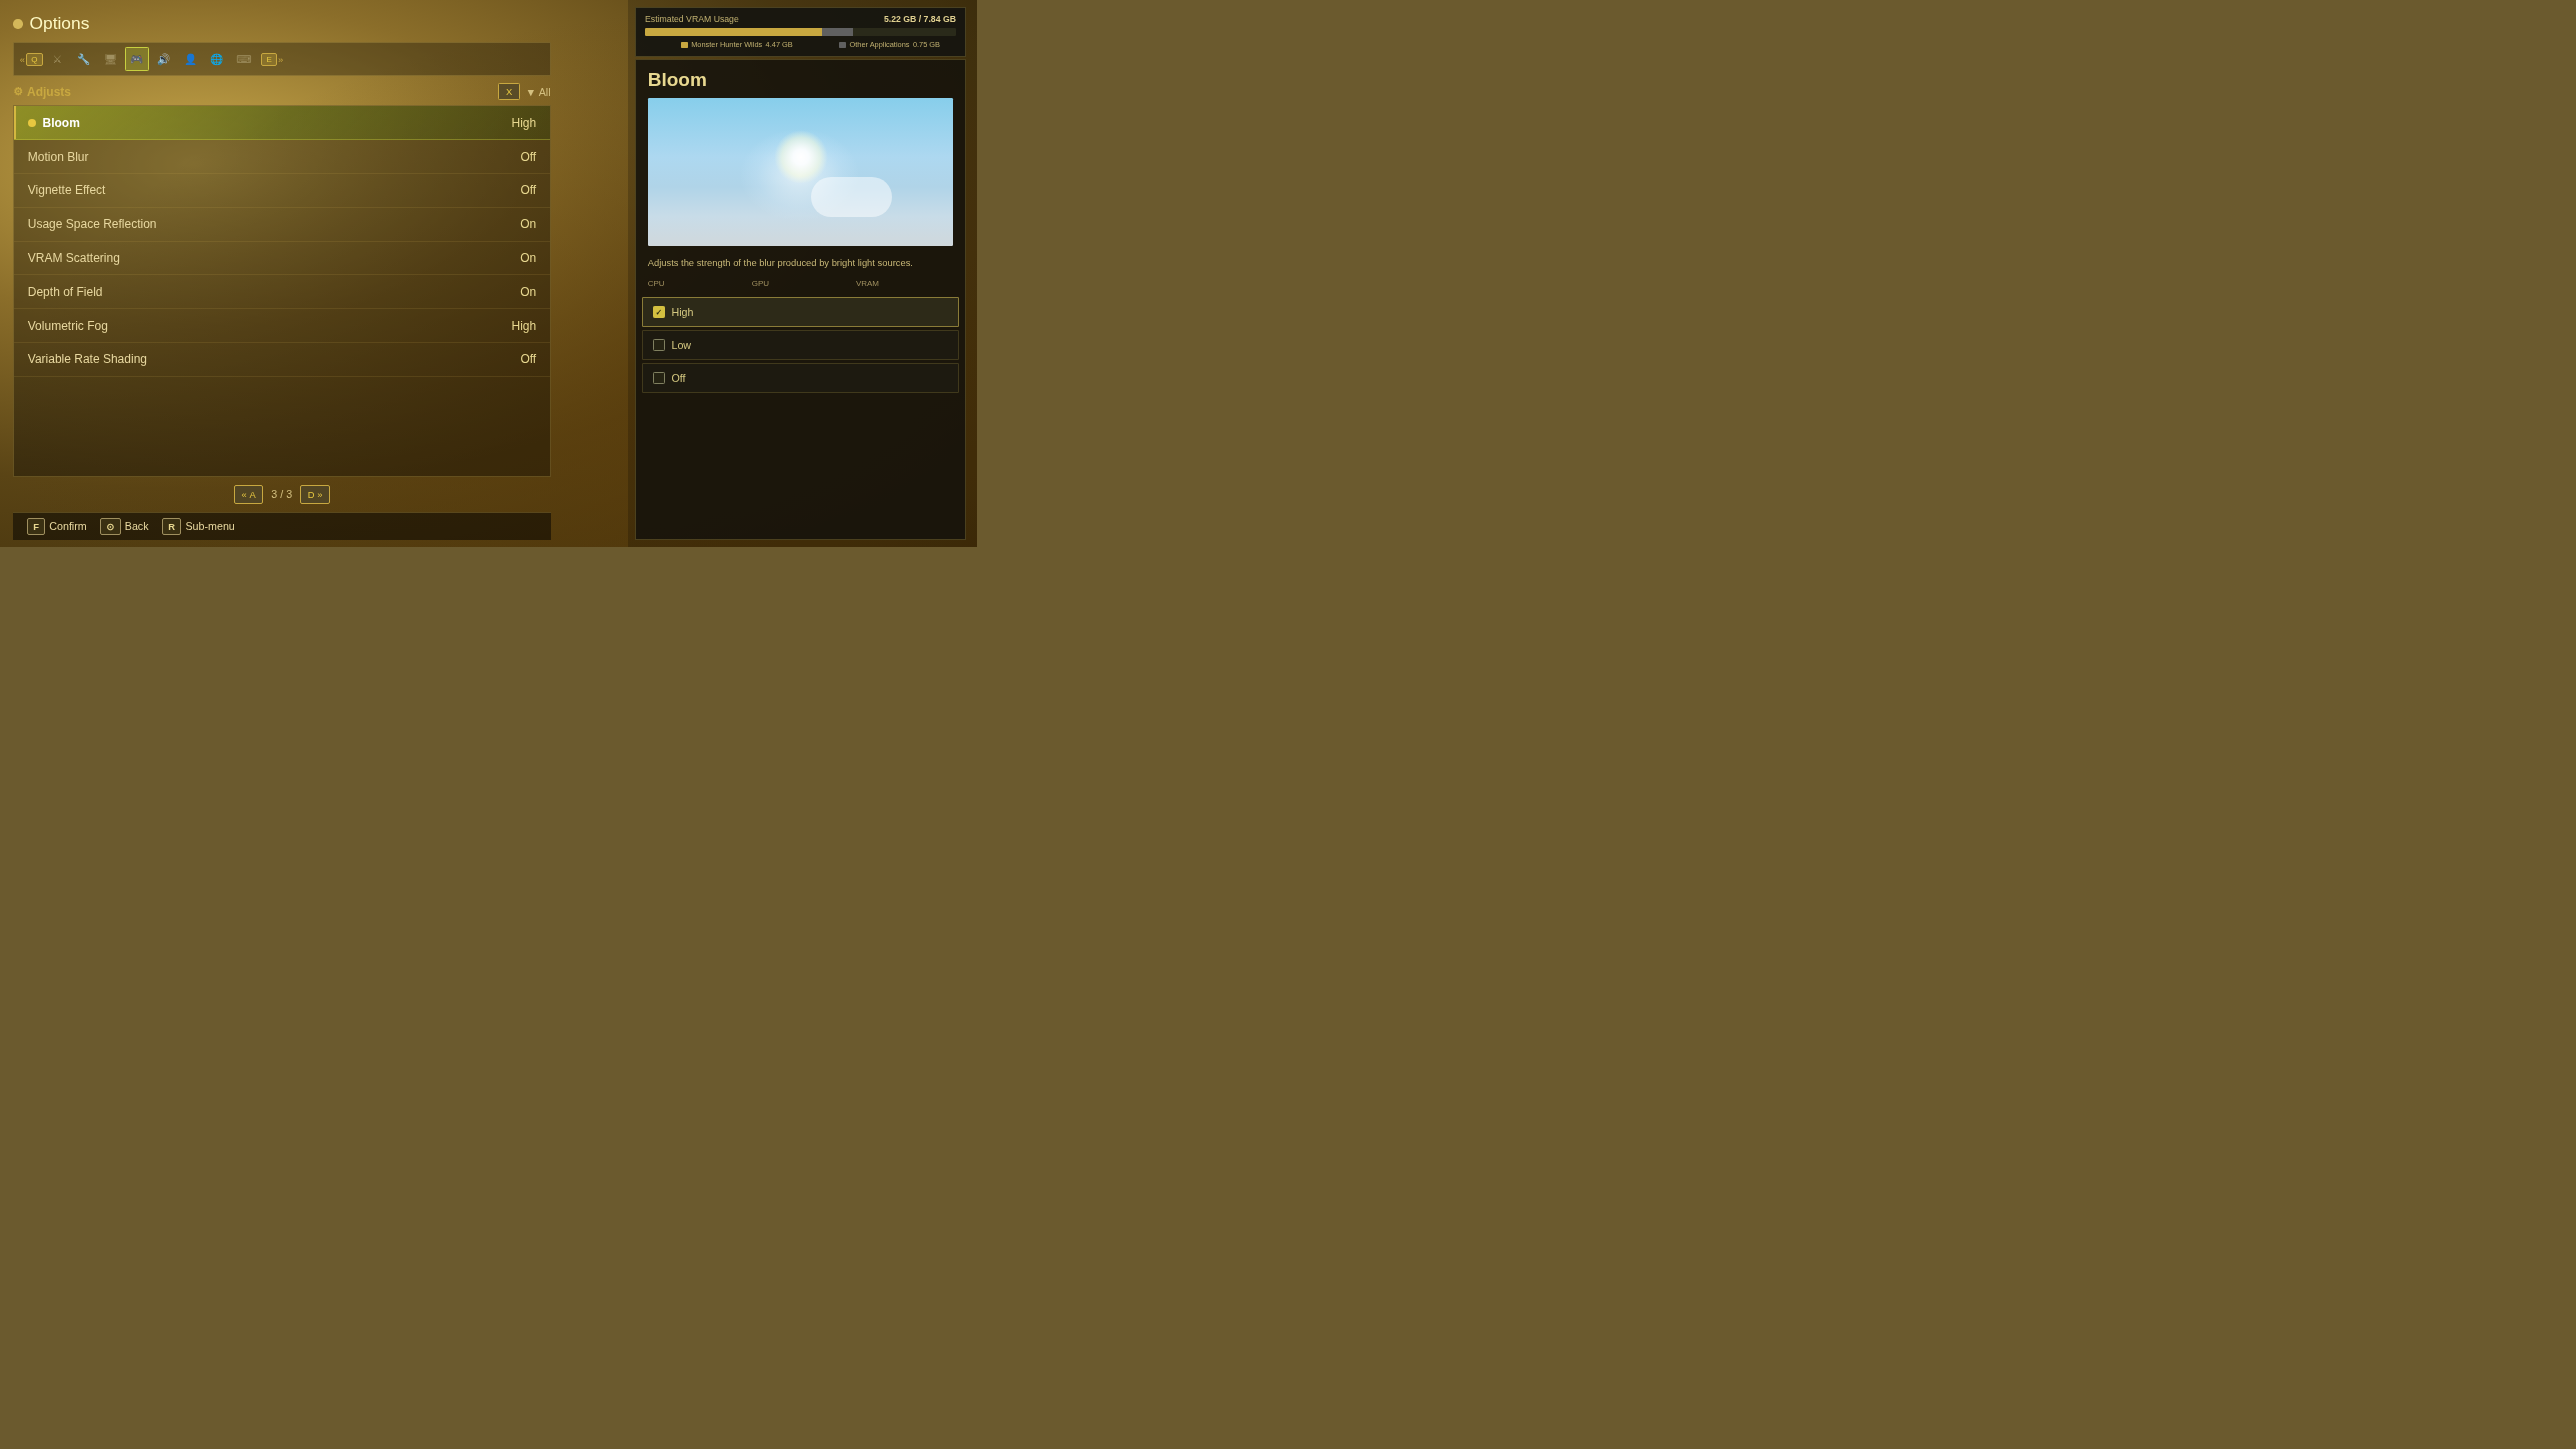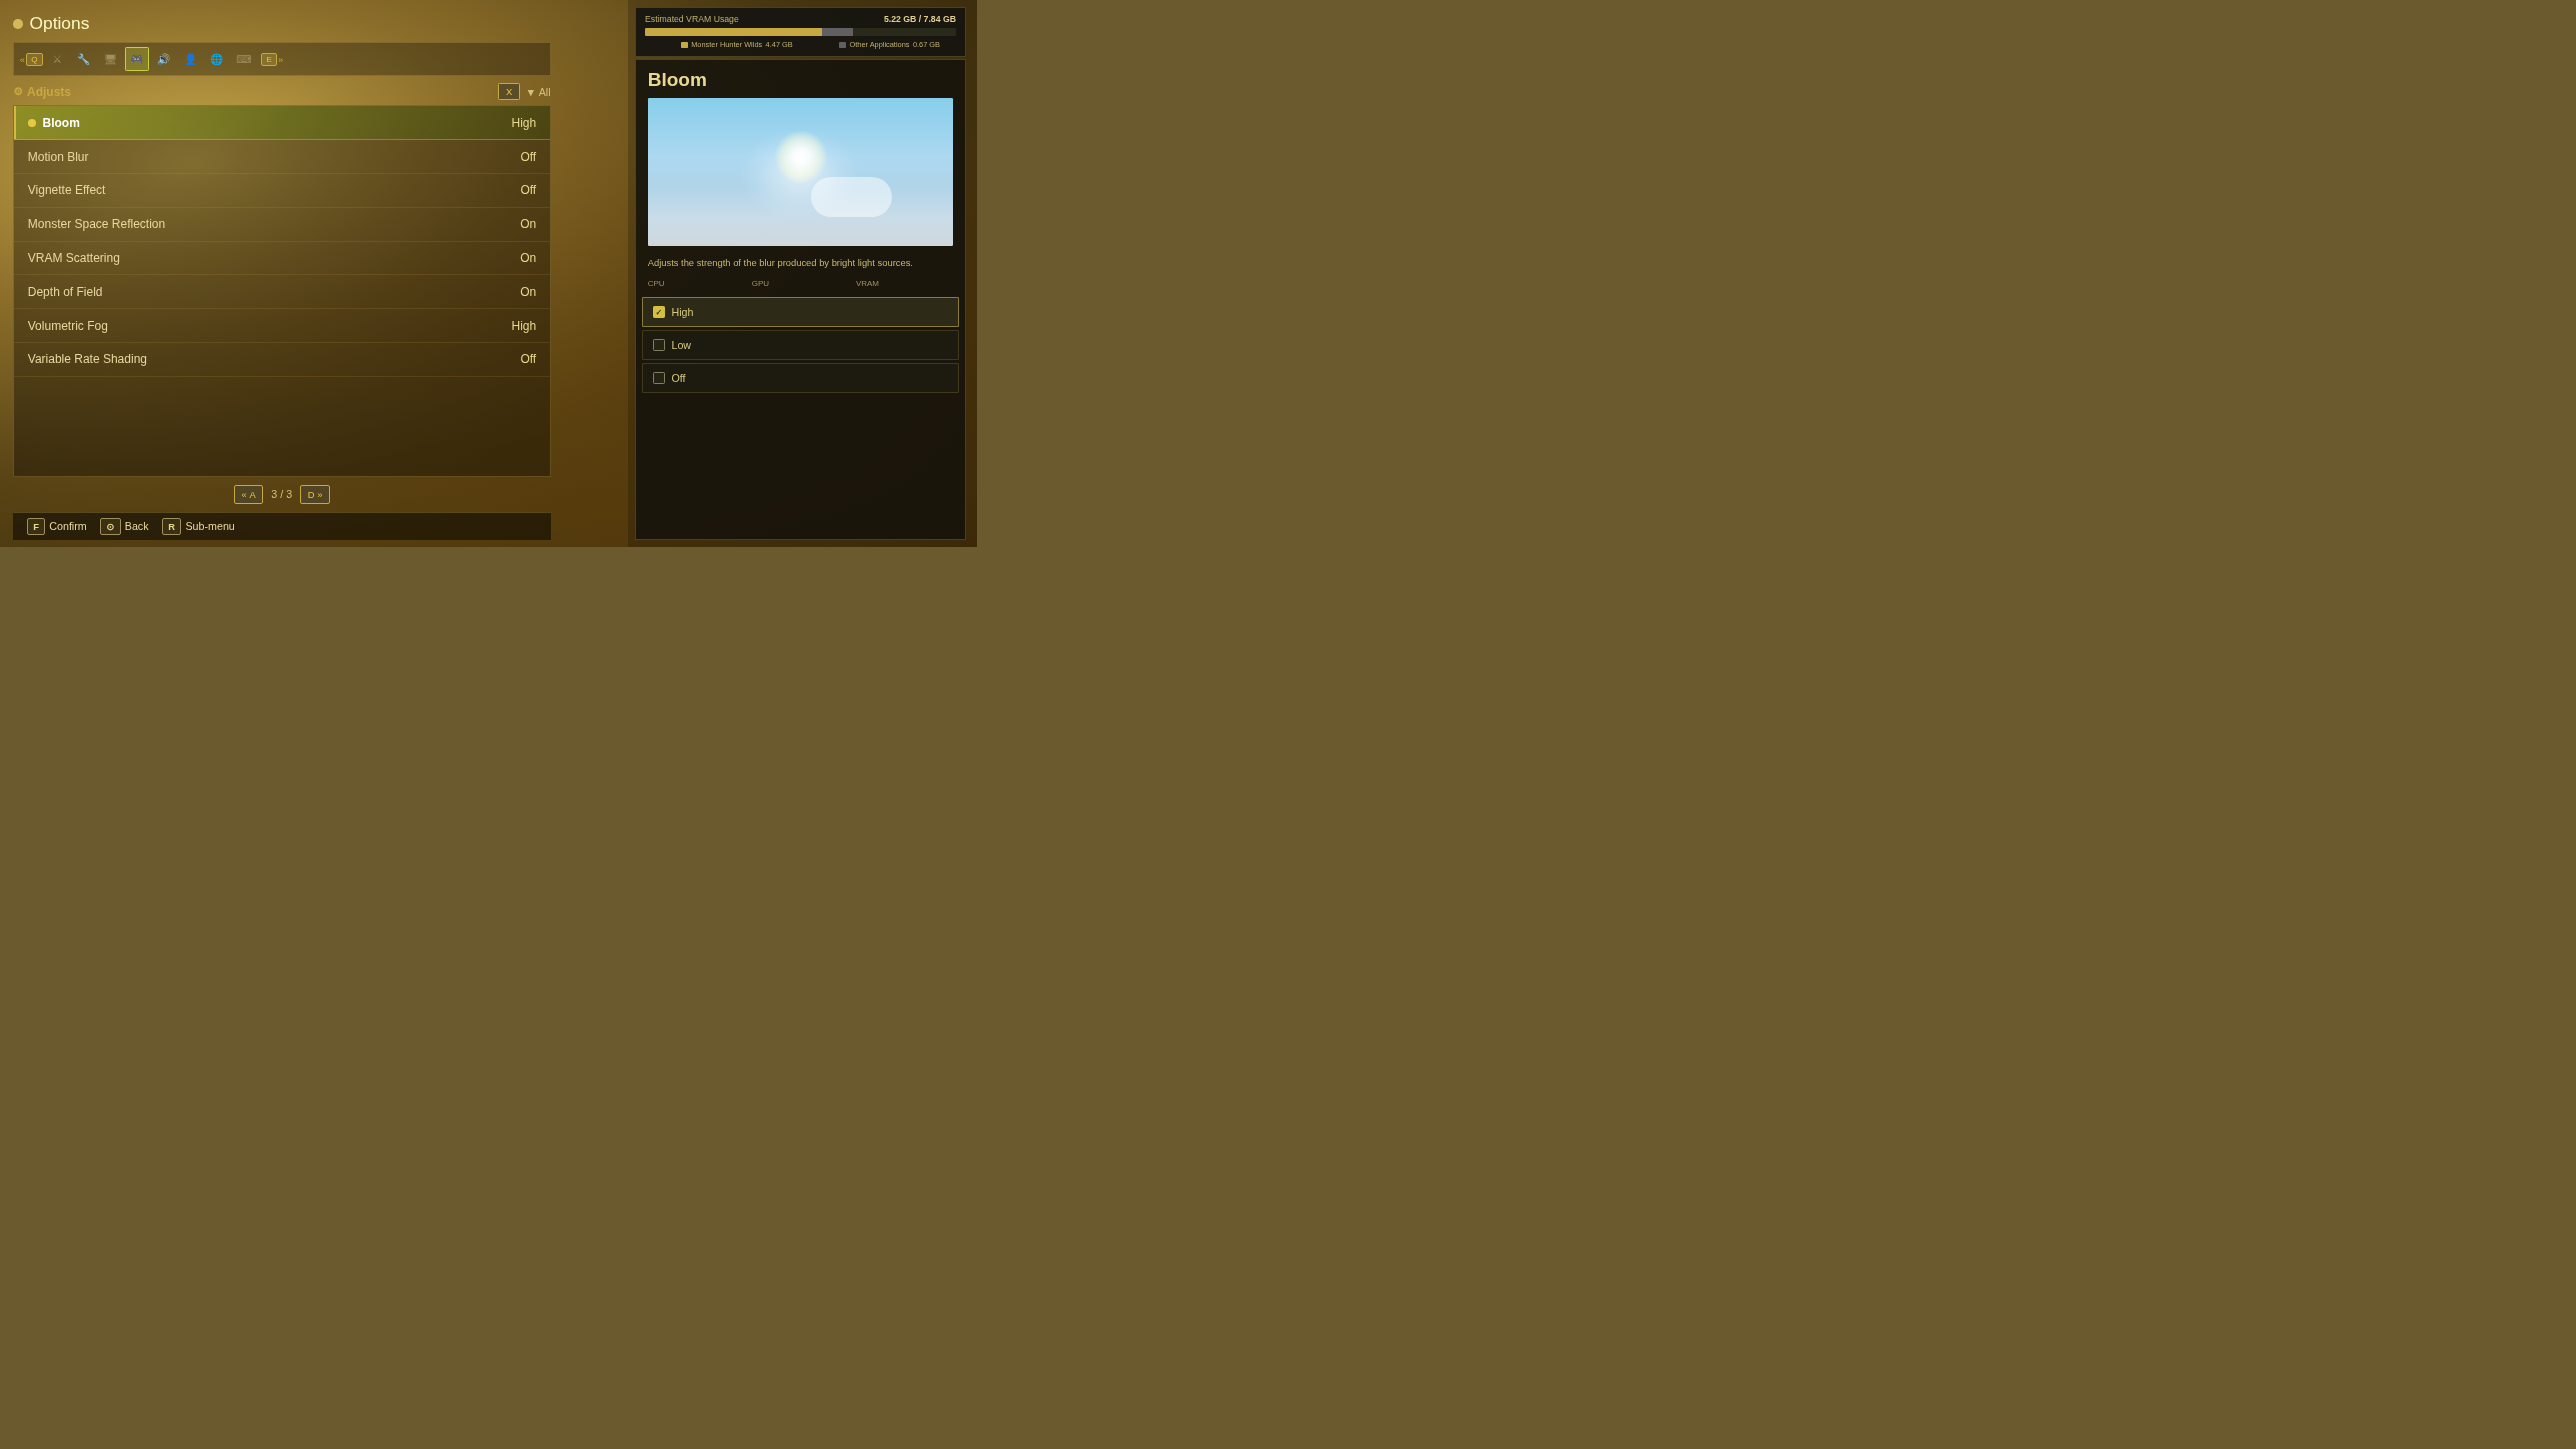--- a/index.html
+++ b/index.html
@@ -521,21 +521,21 @@
       </div>
       <div class="setting-row">
         <span class="setting-name">Motion Blur</span>
         <span class="setting-value">Off</span>
       </div>
       <div class="setting-row">
         <span class="setting-name">Vignette Effect</span>
         <span class="setting-value">Off</span>
       </div>
       <div class="setting-row">
-        <span class="setting-name">Monster Space Reflection</span>
+        <span class="setting-name">Usage Space Reflection</span>
         <span class="setting-value">On</span>
       </div>
       <div class="setting-row">
         <span class="setting-name">VRAM Scattering</span>
         <span class="setting-value">On</span>
       </div>
       <div class="setting-row">
         <span class="setting-name">Depth of Field</span>
         <span class="setting-value">On</span>
       </div>
@@ -596,21 +596,21 @@
       </div>
       <div class="vram-legend">
         <div class="legend-item">
           <div class="legend-dot" style="background:#c8a840;"></div>
           <span>Monster Hunter Wilds</span>
           <span>4.47 GB</span>
         </div>
         <div class="legend-item">
           <div class="legend-dot" style="background:#606060;"></div>
           <span>Other Applications</span>
-          <span>0.67 GB</span>
+          <span>0.75 GB</span>
         </div>
       </div>
     </div>
 
     <div class="detail-panel">
       <div class="detail-title">Bloom</div>
 
       <div class="detail-preview">
         <div class="preview-glow"></div>
         <div class="preview-sun"></div>

